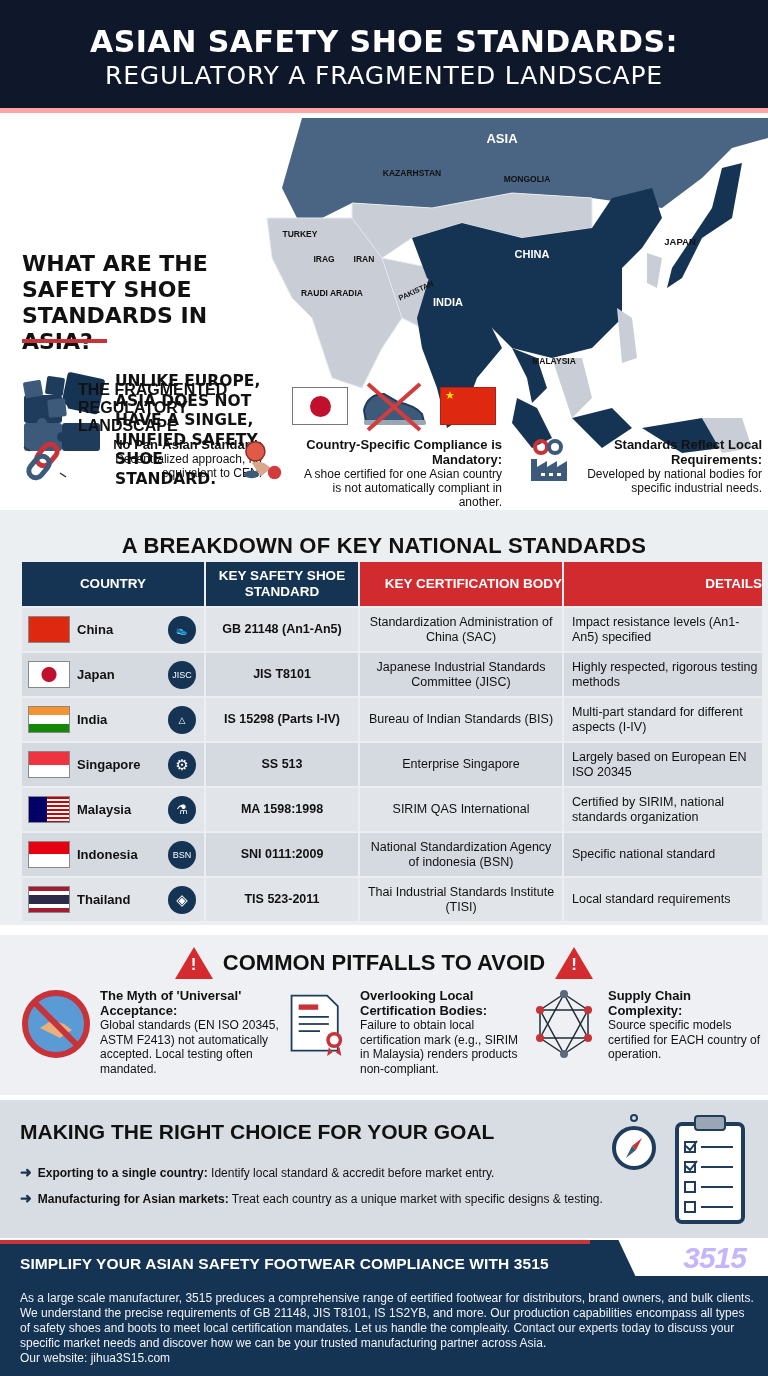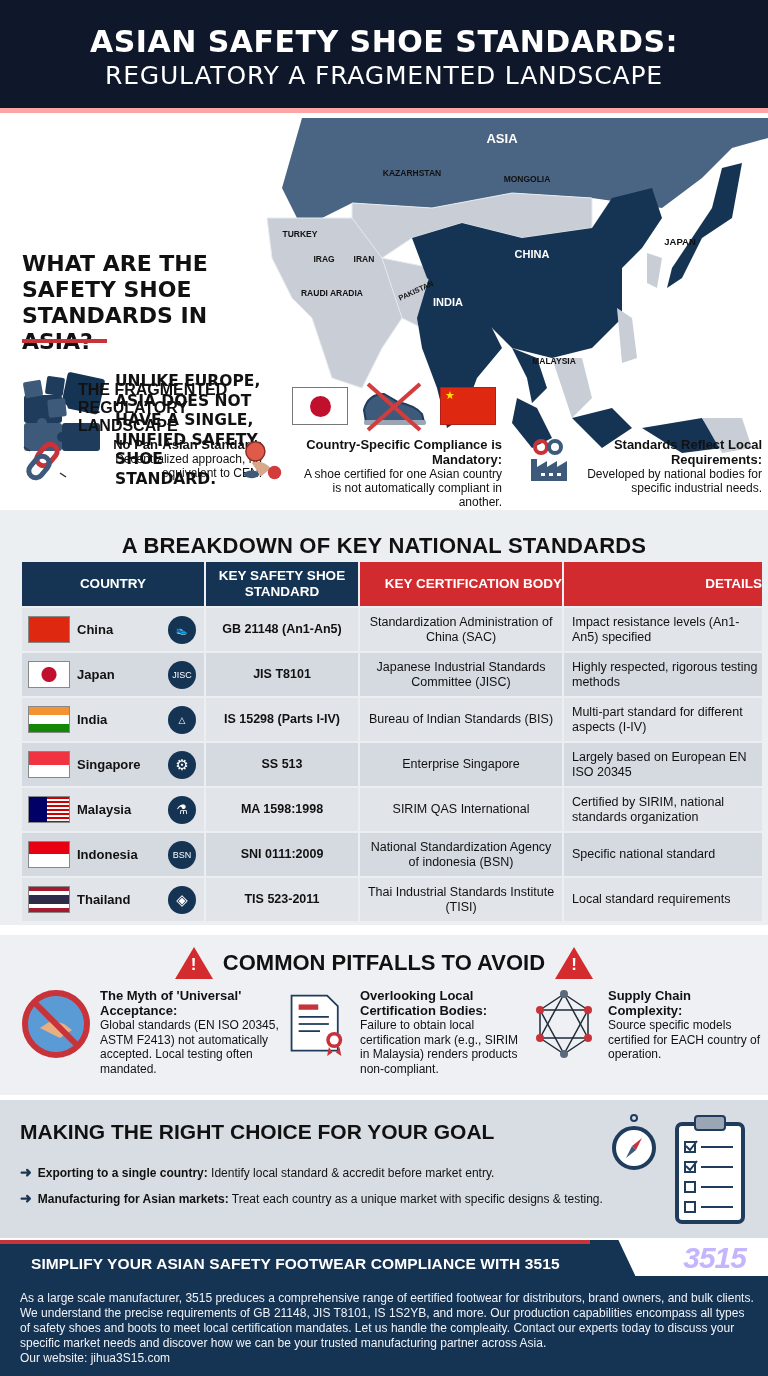--- a/index.html
+++ b/index.html
@@ -59,21 +59,21 @@
   .choice li { font-size: 12px; line-height: 25px; white-space: nowrap; }
   .choice li .arrow { color: #1b3553; font-weight: bold; font-size: 14px; margin-right: 6px; }
   .choice li b { font-weight: bold; }
   .compass { position: absolute; left: 612px; top: 1114px; width: 44px; height: 58px; }
   .clip { position: absolute; left: 675px; top: 1112px; width: 70px; height: 112px; }
 
   .footer { position: absolute; left: 0; top: 1240px; width: 768px; height: 136px; background: #153353; color: #fff; }
   .footer .redtop { position: absolute; left: 0; top: 0; width: 590px; height: 4px; background: #c8333a; }
   .footer .logo-box { position: absolute; right: 0; top: 0; width: 170px; height: 36px; background: #fff; clip-path: polygon(12% 0, 100% 0, 100% 100%, 22% 100%); }
   .footer .logo { position: absolute; right: 22px; top: 1px; font-size: 30px; font-weight: bold; font-style: italic; color: #c4b5fd; letter-spacing: -1px; }
-  .footer h3 { position: absolute; left: 31px; top: 15px; font-size: 15.5px; font-weight: bold; letter-spacing: 0.1px; }
+  .footer h3 { position: absolute; left: 20px; top: 15px; font-size: 15.5px; font-weight: bold; letter-spacing: 0.1px; }
   .footer p { position: absolute; left: 20px; top: 51px; width: 735px; font-size: 12px; line-height: 15px; color: #f0f3f7; }
 </style>
 </head>
 <body>
 
 <div class="header">
   <div class="t1">ASIAN SAFETY SHOE STANDARDS:</div>
   <div class="t2">REGULATORY A FRAGMENTED LANDSCAPE</div>
 </div>
 

